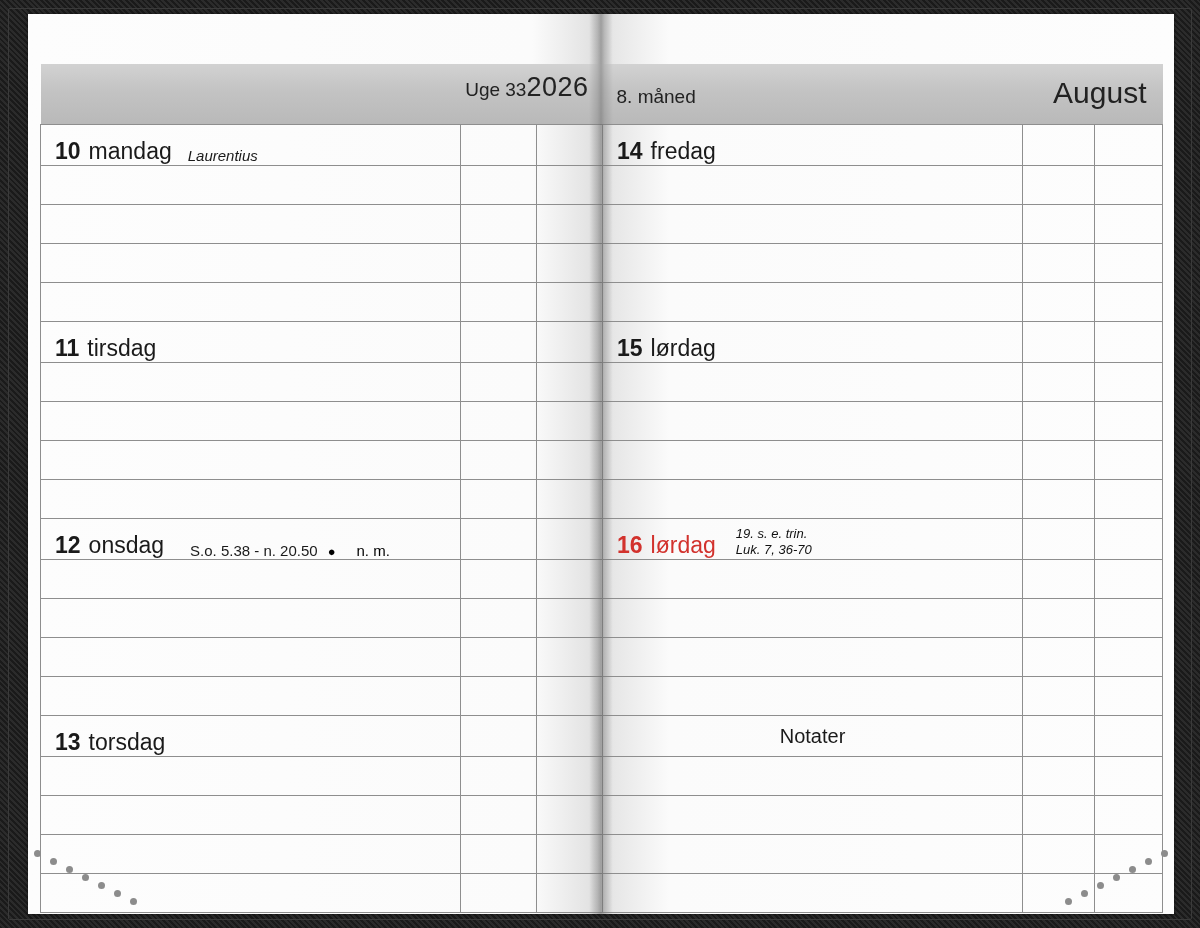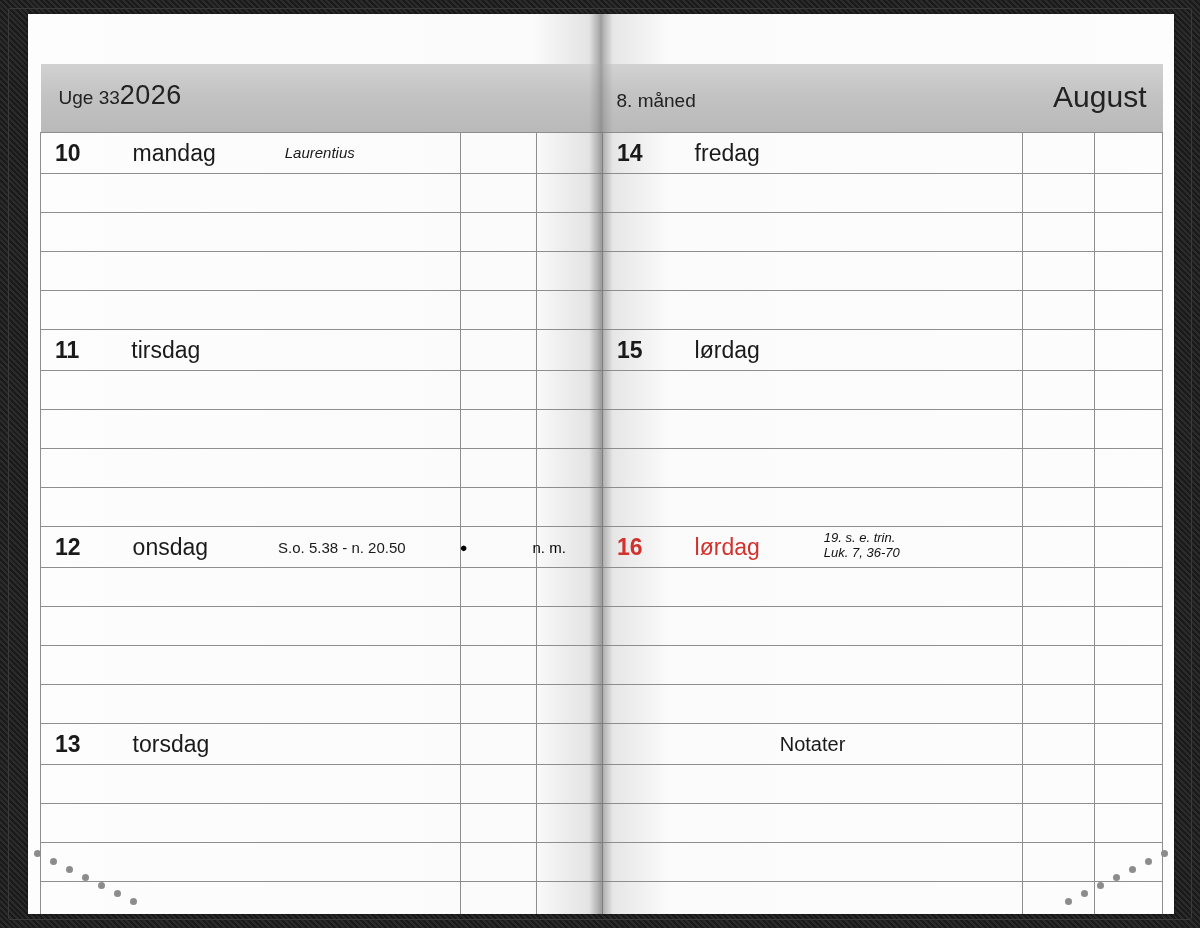--- a/index.html
+++ b/index.html
@@ -98,22 +98,22 @@
     border: none;
     height: 44px;
     background: linear-gradient(to bottom, #d2d2d2 0%, #c3c3c3 45%, #b9b9b9 100%);
   }
   tr.headrow td.hl {
     background: linear-gradient(to bottom, #d2d2d2 0%, #c3c3c3 45%, #b9b9b9 100%);
   }
   .head-left {
     display: flex;
     align-items: baseline;
-    justify-content: flex-start;
-    padding: 16px 14px 0 18px;
+    justify-content: flex-end;
+    padding: 8px 14px 0 18px;
     height: 52px;
   }
   .head-right {
     display: flex;
     align-items: baseline;
     justify-content: space-between;
     padding: 0 16px 0 14px;
     height: 36px;
   }
   .uge {
@@ -131,42 +131,41 @@
   }
   .monthname {
     font-size: 30px;
     color: #222;
   }
 
   
   td.dayhead { height: 40px; }
   .dayline {
     display: flex;
-    align-items: center;
+    align-items: flex-end;
     padding-left: 14px;
     height: 40px;
     white-space: nowrap;
-    gap: 44px;
   }
   .dnum {
     font-size: 23px;
     font-weight: bold;
     color: #1a1a1a;
     margin-right: 8px;
   }
   .dname {
     font-size: 23px;
     color: #1a1a1a;
   }
   .dname.sun, .dnum.sun { color: #d2322d; }
   .saint {
     font-size: 15px;
     font-style: italic;
     color: #1a1a1a;
-    margin-left: 25px;
+    margin-left: 16px;
     position: relative;
     top: -1px;
   }
   .suninfo {
     font-size: 15px;
     color: #1a1a1a;
     margin-left: 26px;
   }
   .moon {
     font-size: 13px;

